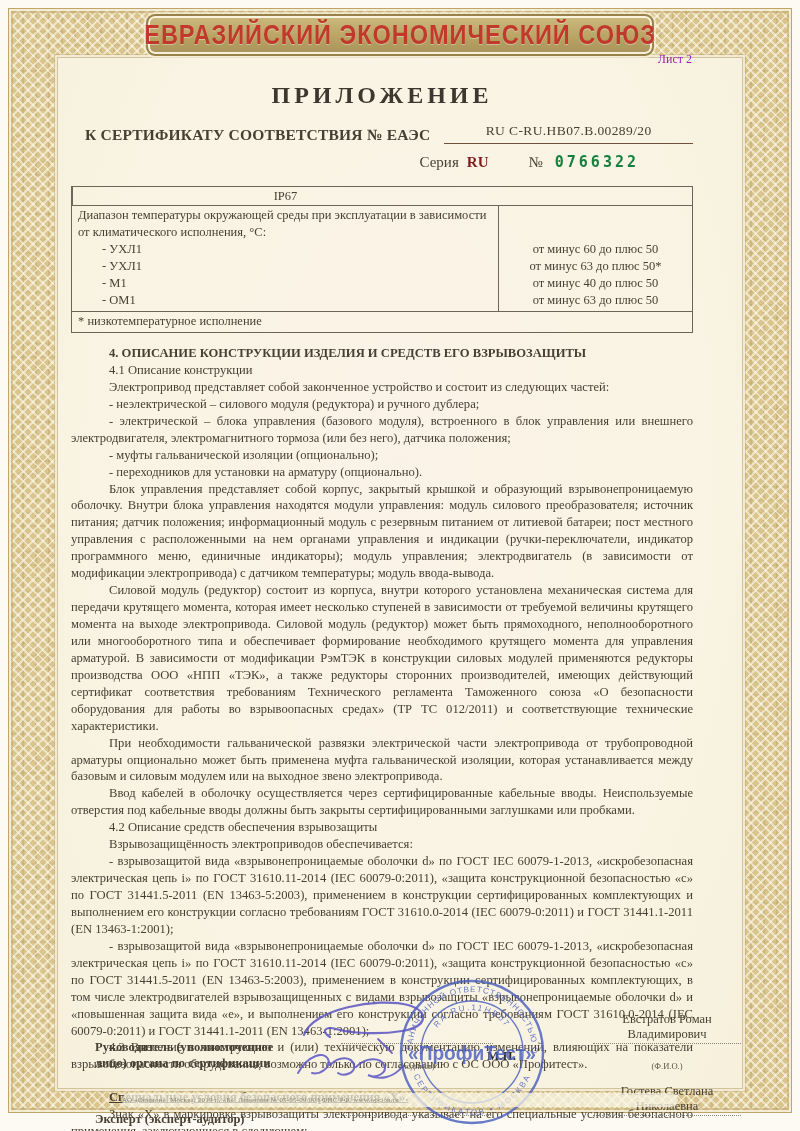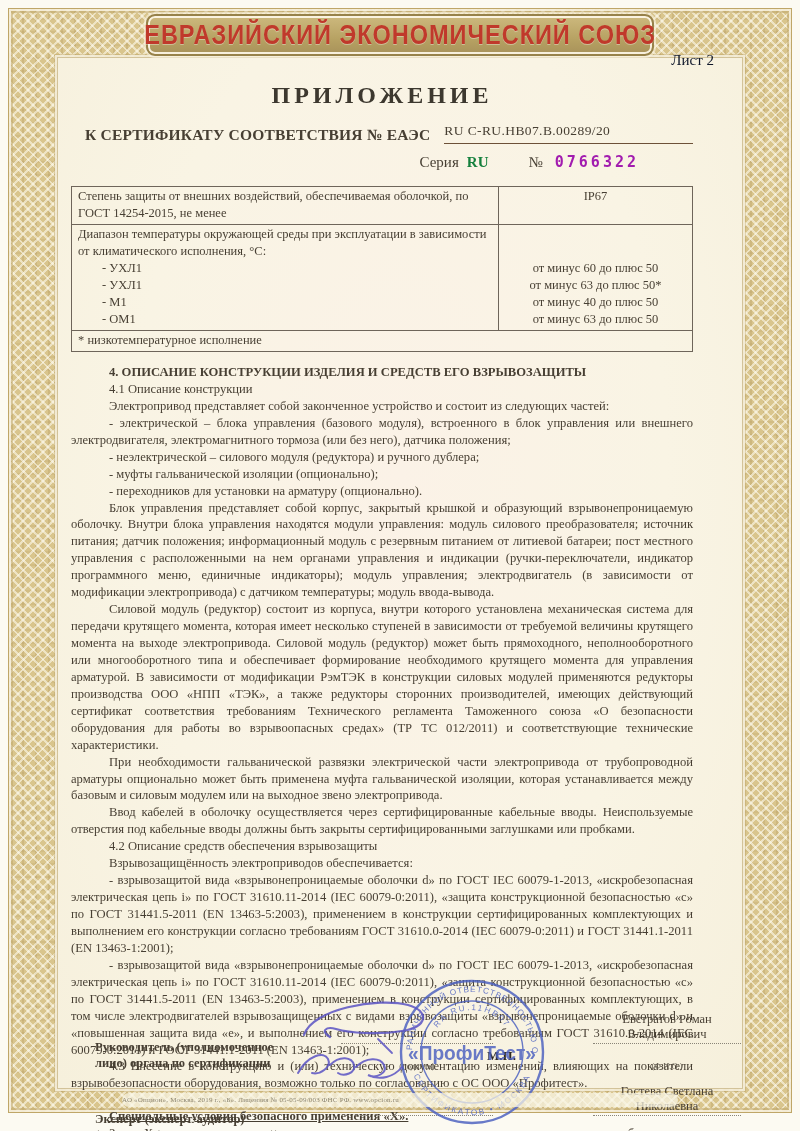--- a/index.html
+++ b/index.html
@@ -32,32 +32,32 @@
     background: linear-gradient(180deg,#cdb97e,#b7a263 60%,#a8925a);
     border:2px solid #97824a; border-radius:9px;
     box-shadow: inset 0 0 0 2px rgba(255,250,235,.9), 0 0 0 2px rgba(250,244,225,.6);
     display:flex; align-items:center; justify-content:center;
   }
   .banner-text {
     font-family:"Liberation Sans", sans-serif; font-weight:bold; font-size:24px;
     letter-spacing:1px; color:#c0392b; white-space:nowrap;
     transform:scaleY(1.12) scaleX(.98); text-shadow:0 1px 0 rgba(255,255,255,.35);
   }
-  .sheet-label { position:absolute; top:52px; right:86px; z-index:3; font-size:15px; color:#0f172a; }
+  .sheet-label { position:absolute; top:52px; right:108px; z-index:3; font-size:12px; color:#a21caf; }
   
   .content { position:absolute; left:59px; top:58px; width:622px; z-index:2;margin-left:12px; }
   .doc-title { margin-top:24px; text-align:center; font-weight:bold; font-size:24px; letter-spacing:4px; color:#3d382f; }
   .cert-row { display:flex; align-items:flex-end; margin-top:14px; padding-left:14px; }
   .cert-label { font-weight:bold; font-size:15.5px; letter-spacing:.2px; white-space:nowrap; }
-  .cert-num-cell { flex:1; margin-left:14px; border-bottom:1.5px solid #6d5138; text-align:left; font-size:13.5px; padding-bottom:4px; letter-spacing:.4px; }
+  .cert-num-cell { flex:1; margin-left:14px; border-bottom:1.5px solid #6d5138; text-align:center; font-size:13.5px; padding-bottom:4px; letter-spacing:.4px; }
   .series-row { display:flex; align-items:baseline; justify-content:flex-end; margin-top:9px; padding-right:54px; }
   .series-label { font-size:15px; }
-  .series-ru { font-weight:bold; font-size:15px; color:#15803d; margin-left:8px; }
+  .series-ru { font-weight:bold; font-size:15px; color:#7f1d1d; margin-left:8px; }
   .no-sign { font-size:15px; margin-left:40px; }
-  .serial-number { font-family:"DejaVu Sans Mono", monospace; font-weight:bold; font-size:15px; letter-spacing:3px; color:#a21caf; margin-left:12px; }
+  .serial-number { font-family:"DejaVu Sans Mono", monospace; font-weight:bold; font-size:15px; letter-spacing:3px; color:#15803d; margin-left:12px; }
   
   .cert-table { margin-top:15px; border:1px solid #6e655a; font-size:12.5px; line-height:1.36; }
   .t-row { display:grid; grid-template-columns:426px 1fr; }
   .t-row.first { border-bottom:1px solid #6e655a; }
   .t-left { padding:1px 8px 2px 6px; }
   .t-right { border-left:1px solid #6e655a; text-align:center; padding-top:1px; }
   .t-items { padding-left:24px; }
   .t-right .v-spacer { height:34px; }
   .t-item, .t-val { line-height:17px; }
   .t-foot { border-top:1px solid #6e655a; padding:1px 8px 2px 6px; }
@@ -112,21 +112,20 @@
 
     <div class="series-row">
       <span class="series-label">Серия</span>
       <span class="series-ru">RU</span>
       <span class="no-sign">№</span>
       <span class="serial-number">0766322</span>
     </div>
 
     <div class="cert-table">
       <div class="t-row first">
-        <div class="t-left">Степень защиты от внешних воздействий, обеспечиваемая оболочкой, по ГОСТ 14254-2015, не менее</div>
         <div class="t-right">IP67</div>
       </div>
       <div class="t-row">
         <div class="t-left">
           <div>Диапазон температуры окружающей среды при эксплуатации в зависимости от климатического исполнения, °С:</div>
           <div class="t-items">
             <div class="t-item">- УХЛ1</div>
             <div class="t-item">- УХЛ1</div>
             <div class="t-item">- М1</div>
             <div class="t-item">- ОМ1</div>
@@ -140,22 +139,22 @@
           <div class="t-val">от минус 63 до плюс 50</div>
         </div>
       </div>
       <div class="t-foot">* низкотемпературное исполнение</div>
     </div>
 
     <div class="body-text">
       <p class="b">4. ОПИСАНИЕ КОНСТРУКЦИИ ИЗДЕЛИЯ И СРЕДСТВ ЕГО ВЗРЫВОЗАЩИТЫ</p>
       <p>4.1 Описание конструкции</p>
       <p>Электропривод представляет собой законченное устройство и состоит из следующих частей:</p>
+      <p>- неэлектрической – силового модуля (редуктора) и ручного дублера;</p>
       <p>- электрической – блока управления (базового модуля), встроенного в блок управления или внешнего электродвигателя, электромагнитного тормоза (или без него), датчика положения;</p>
-      <p>- неэлектрической – силового модуля (редуктора) и ручного дублера;</p>
       <p>- муфты гальванической изоляции (опционально);</p>
       <p>- переходников для установки на арматуру (опционально).</p>
       <p>Блок управления представляет собой корпус, закрытый крышкой и образующий взрывонепроницаемую оболочку. Внутри блока управления находятся модули управления: модуль силового преобразователя; источник питания; датчик положения; информационный модуль с резервным питанием от литиевой батареи; пост местного управления с расположенными на нем органами управления и индикации (ручки-переключатели, индикатор программного меню, единичные индикаторы); модуль управления; электродвигатель (в зависимости от модификации электропривода) с датчиком температуры; модуль ввода-вывода.</p>
       <p>Силовой модуль (редуктор) состоит из корпуса, внутри которого установлена механическая система для передачи крутящего момента, которая имеет несколько ступеней в зависимости от требуемой величины крутящего момента на выходе электропривода. Силовой модуль (редуктор) может быть прямоходного, неполнооборотного или многооборотного типа и обеспечивает формирование необходимого крутящего момента для управления арматурой. В зависимости от модификации РэмТЭК в конструкции силовых модулей применяются редукторы производства ООО «НПП «ТЭК», а также редукторы сторонних производителей, имеющих действующий сертификат соответствия требованиям Технического регламента Таможенного союза «О безопасности оборудования для работы во взрывоопасных средах» (ТР ТС 012/2011) и соответствующие технические характеристики.</p>
       <p>При необходимости гальванической развязки электрической части электропривода от трубопроводной арматуры опционально может быть применена муфта гальванической изоляции, которая устанавливается между базовым и силовым модулем или на выходное звено электропривода.</p>
       <p>Ввод кабелей в оболочку осуществляется через сертифицированные кабельные вводы. Неиспользуемые отверстия под кабельные вводы должны быть закрыты сертифицированными заглушками или пробками.</p>
       <p>4.2 Описание средств обеспечения взрывозащиты</p>
       <p>Взрывозащищённость электроприводов обеспечивается:</p>
       <p>- взрывозащитой вида «взрывонепроницаемые оболочки d» по ГОСТ IEC 60079-1-2013, «искробезопасная электрическая цепь i» по ГОСТ 31610.11-2014 (IEC 60079-0:2011), «защита конструкционной безопасностью «с» по ГОСТ 31441.5-2011 (EN 13463-5:2003), применением в конструкции сертифицированных комплектующих и выполнением его конструкции согласно требованиям ГОСТ 31610.0-2014 (IEC 60079-0:2011) и ГОСТ 31441.1-2011 (EN 13463-1:2001);</p>
       <p>- взрывозащитой вида «взрывонепроницаемые оболочки d» по ГОСТ IEC 60079-1-2013, «искробезопасная электрическая цепь i» по ГОСТ 31610.11-2014 (IEC 60079-0:2011), «защита конструкционной безопасностью «с» по ГОСТ 31441.5-2011 (EN 13463-5:2003), применением в конструкции сертифицированных комплектующих, в том числе электродвигателей взрывозащищенных с видами взрывозащиты «взрывонепроницаемые оболочки d» и «повышенная защита вида «е», и выполнением его конструкции согласно требованиям ГОСТ 31610.0-2014 (IEC 60079-0:2011) и ГОСТ 31441.1-2011 (EN 13463-1:2001);</p>

